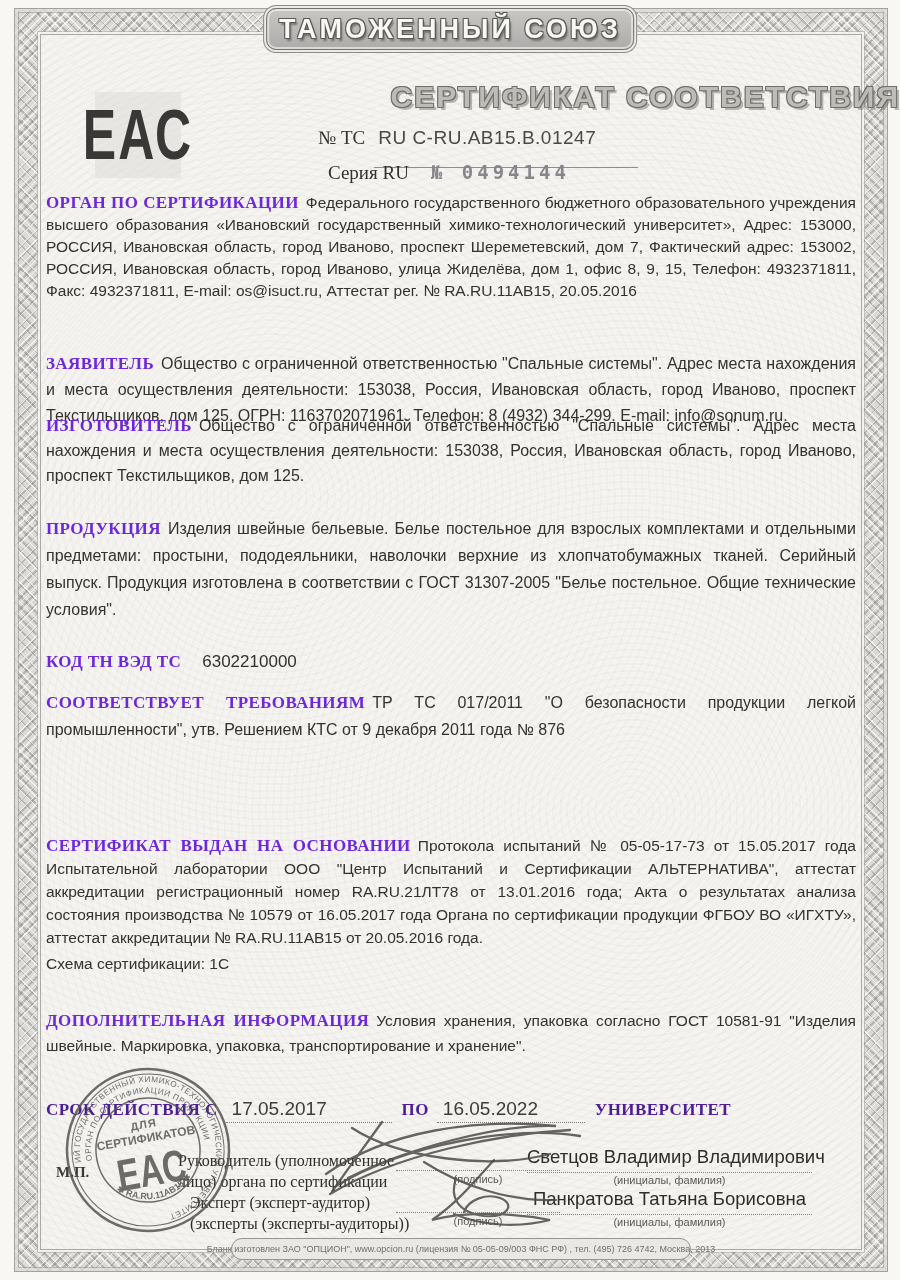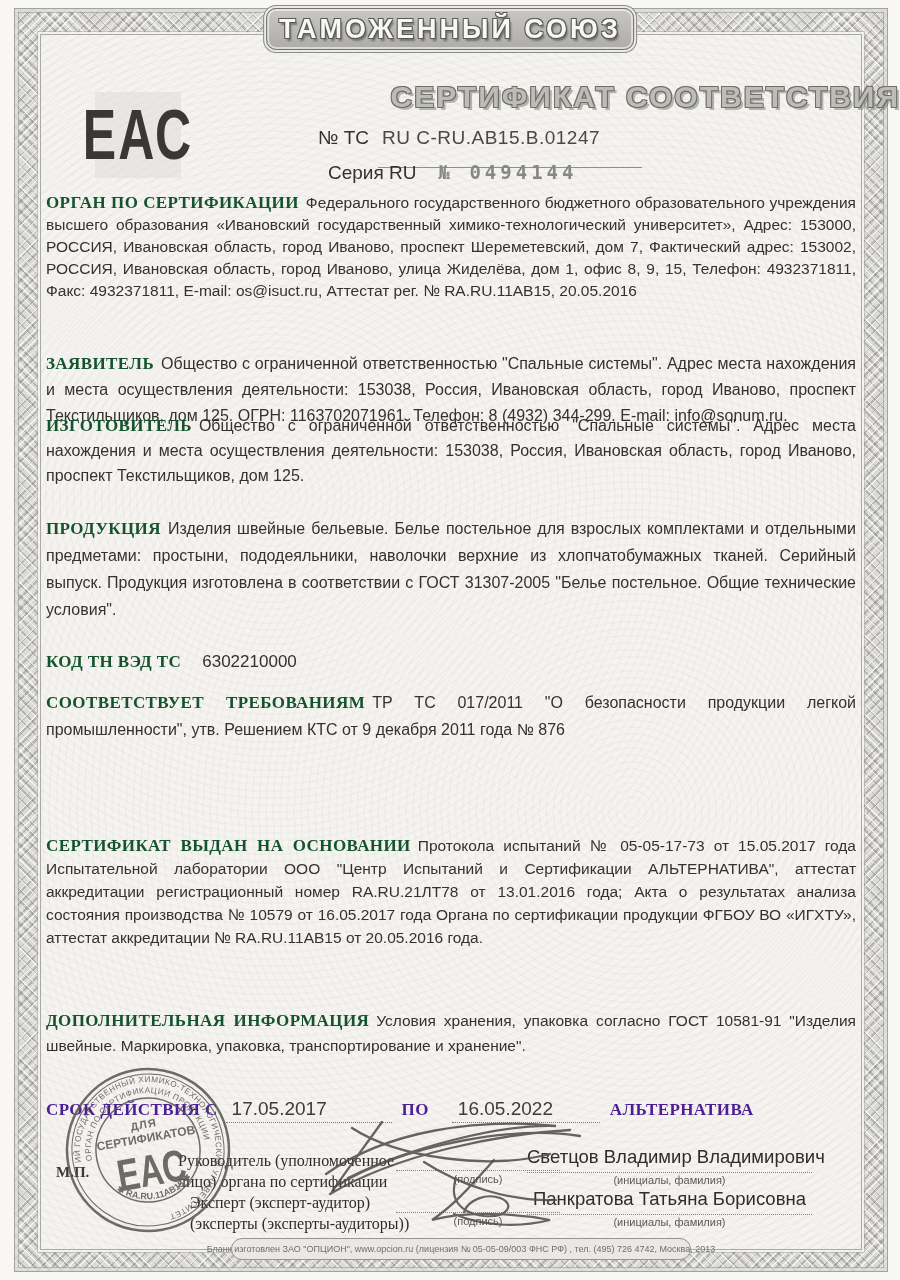--- a/index.html
+++ b/index.html
@@ -53,21 +53,21 @@
   }
   .eac-box{
     position:absolute;left:95px;top:92px;width:86px;height:86px;z-index:3;
     background:rgba(222,221,216,.55);
     display:flex;align-items:center;justify-content:center;
   }
   .eac-text{
     font-weight:bold;font-size:50px;letter-spacing:2px;color:#393836;
     transform:scaleY(1.42);font-family:"Liberation Sans",sans-serif;
   }
-  .serif-lbl{font-family:Liberation Sans, sans-serif;font-size:19px;color:#33322e;}
+  .serif-lbl{font-family:Liberation Serif, serif;font-size:19px;color:#33322e;}
   .num-line{position:absolute;left:318px;top:127px;z-index:3;white-space:nowrap;}
   .num-val{
     display:inline-block;margin-left:9px;padding:0 42px 18px 4px;
     border-bottom:1px solid #8f8e89;
     font-size:19px;color:#4a4945;letter-spacing:.5px;
   }
   .series-line{position:absolute;left:328px;top:161px;z-index:3;white-space:nowrap;}
   .serial{
     margin-left:22px;font-family:"DejaVu Sans Mono",monospace;font-weight:bold;
     font-size:19px;letter-spacing:4px;color:#87868a;
@@ -77,31 +77,31 @@
        font-size:16px;line-height:26px;color:#33322e;text-align:justify;}
   .s1{top:192px;font-size:15.5px;line-height:22px;}
   .s2{top:311px;margin-top:40px;}
   .s3{top:413px;line-height:25px;}
   .s4{top:515px;line-height:27px;}
   .s5{top:649px;text-align:left;}
   .s6{top:689px;line-height:27px;}
   .s7{top:834px;font-size:15.5px;line-height:23px;}
   .s8{top:1008px;font-size:15.5px;line-height:25px;}
   .lbl{font-family:"Liberation Serif",serif;font-weight:bold;font-size:17px;
-       color:#14532d;letter-spacing:.4px;margin-right:7px;}
+       color:#6d28d9;letter-spacing:.4px;margin-right:7px;}
   .code-val{margin-left:14px;font-size:17px;}
   .scheme{text-align:left;margin-top:3px;}
   
   .validity{position:absolute;left:46px;top:1098px;z-index:7;white-space:nowrap;}
   .v-lbl{font-family:"Liberation Serif",serif;font-weight:bold;font-size:17px;
          color:#4c1d95;letter-spacing:.4px;}
   .v-date{display:inline-block;font-size:19px;color:#3d3c38;padding:0 0 2px 6px;
           border-bottom:1px dotted #7d7c77;vertical-align:baseline;}
   .v-d1{width:160px;margin:0 10px 0 8px;}
-  .v-d2{width:142px;margin:0 10px 0 23px;}
+  .v-d2{width:142px;margin:0 10px 0 8px;}
   
   .sig-role{position:absolute;z-index:7;font-family:"Liberation Serif",serif;
             font-size:16px;line-height:21px;color:#2e2d29;}
   .role1{left:178px;top:1150px;width:232px;}
   .role2{left:190px;top:1192px;width:240px;}
   .dotline{position:absolute;z-index:6;border-bottom:1px dotted #85847f;height:0;}
   .cap{position:absolute;z-index:7;font-size:11px;color:#5a5955;text-align:center;}
   .sig-name{position:absolute;z-index:7;width:285px;left:527px;text-align:center;
             font-size:18.5px;color:#2e2d2a;padding-bottom:4px;
             border-bottom:1px dotted #85847f;white-space:nowrap;}
@@ -151,27 +151,28 @@
   <span class="lbl">ПРОДУКЦИЯ</span><span>Изделия швейные бельевые. Белье постельное для взрослых комплектами и отдельными предметами: простыни, пододеяльники, наволочки верхние из хлопчатобумажных тканей. Серийный выпуск. Продукция изготовлена в соответствии с ГОСТ 31307-2005 "Белье постельное. Общие технические условия".</span>
 </div>
 <div class="sec s5">
   <span class="lbl">КОД ТН ВЭД ТС</span><span class="code-val">6302210000</span>
 </div>
 <div class="sec s6">
   <span class="lbl">СООТВЕТСТВУЕТ ТРЕБОВАНИЯМ</span><span>ТР ТС 017/2011 "О безопасности продукции легкой промышленности", утв. Решением КТС от 9 декабря 2011 года № 876</span>
 </div>
 <div class="sec s7">
   <span class="lbl">СЕРТИФИКАТ ВЫДАН НА ОСНОВАНИИ</span><span>Протокола испытаний № 05-05-17-73 от 15.05.2017 года Испытательной лаборатории ООО "Центр Испытаний и Сертификации АЛЬТЕРНАТИВА", аттестат аккредитации регистрационный номер RA.RU.21ЛТ78 от 13.01.2016 года; Акта о результатах анализа состояния производства № 10579 от 16.05.2017 года Органа по сертификации продукции ФГБОУ ВО «ИГХТУ», аттестат аккредитации № RA.RU.11AB15 от 20.05.2016 года.</span>
+  <div class="scheme">Схема сертификации: 1С</div>
 </div>
 <div class="sec s8">
   <span class="lbl">ДОПОЛНИТЕЛЬНАЯ ИНФОРМАЦИЯ</span><span>Условия хранения, упаковка согласно ГОСТ 10581-91 "Изделия швейные. Маркировка, упаковка, транспортирование и хранение".</span>
 </div>
 
 <div class="validity">
-  <span class="v-lbl">СРОК ДЕЙСТВИЯ С</span><span class="v-date v-d1">17.05.2017</span><span class="v-lbl">ПО</span><span class="v-date v-d2">16.05.2022</span><span class="v-lbl">АЛЬТЕРНАТИВА</span>
+  <span class="v-lbl">СРОК ДЕЙСТВИЯ С</span><span class="v-date v-d1">17.05.2017</span><span class="v-lbl">ПО</span><span class="v-date v-d2">16.05.2022</span><span class="v-lbl">УНИВЕРСИТЕТ</span>
 </div>
 
 <div class="sig-role role1">Руководитель (уполномоченное лицо) органа по сертификации</div>
 <div class="sig-role role2">Эксперт (эксперт-аудитор) (эксперты (эксперты-аудиторы))</div>
 
 <div class="dotline" style="left:396px;top:1170px;width:164px;"></div>
 <div class="cap" style="left:396px;top:1173px;width:164px;">(подпись)</div>
 <div class="sig-name" style="top:1146px;">Светцов Владимир Владимирович</div>
 <div class="cap" style="left:527px;top:1174px;width:285px;">(инициалы, фамилия)</div>
 

